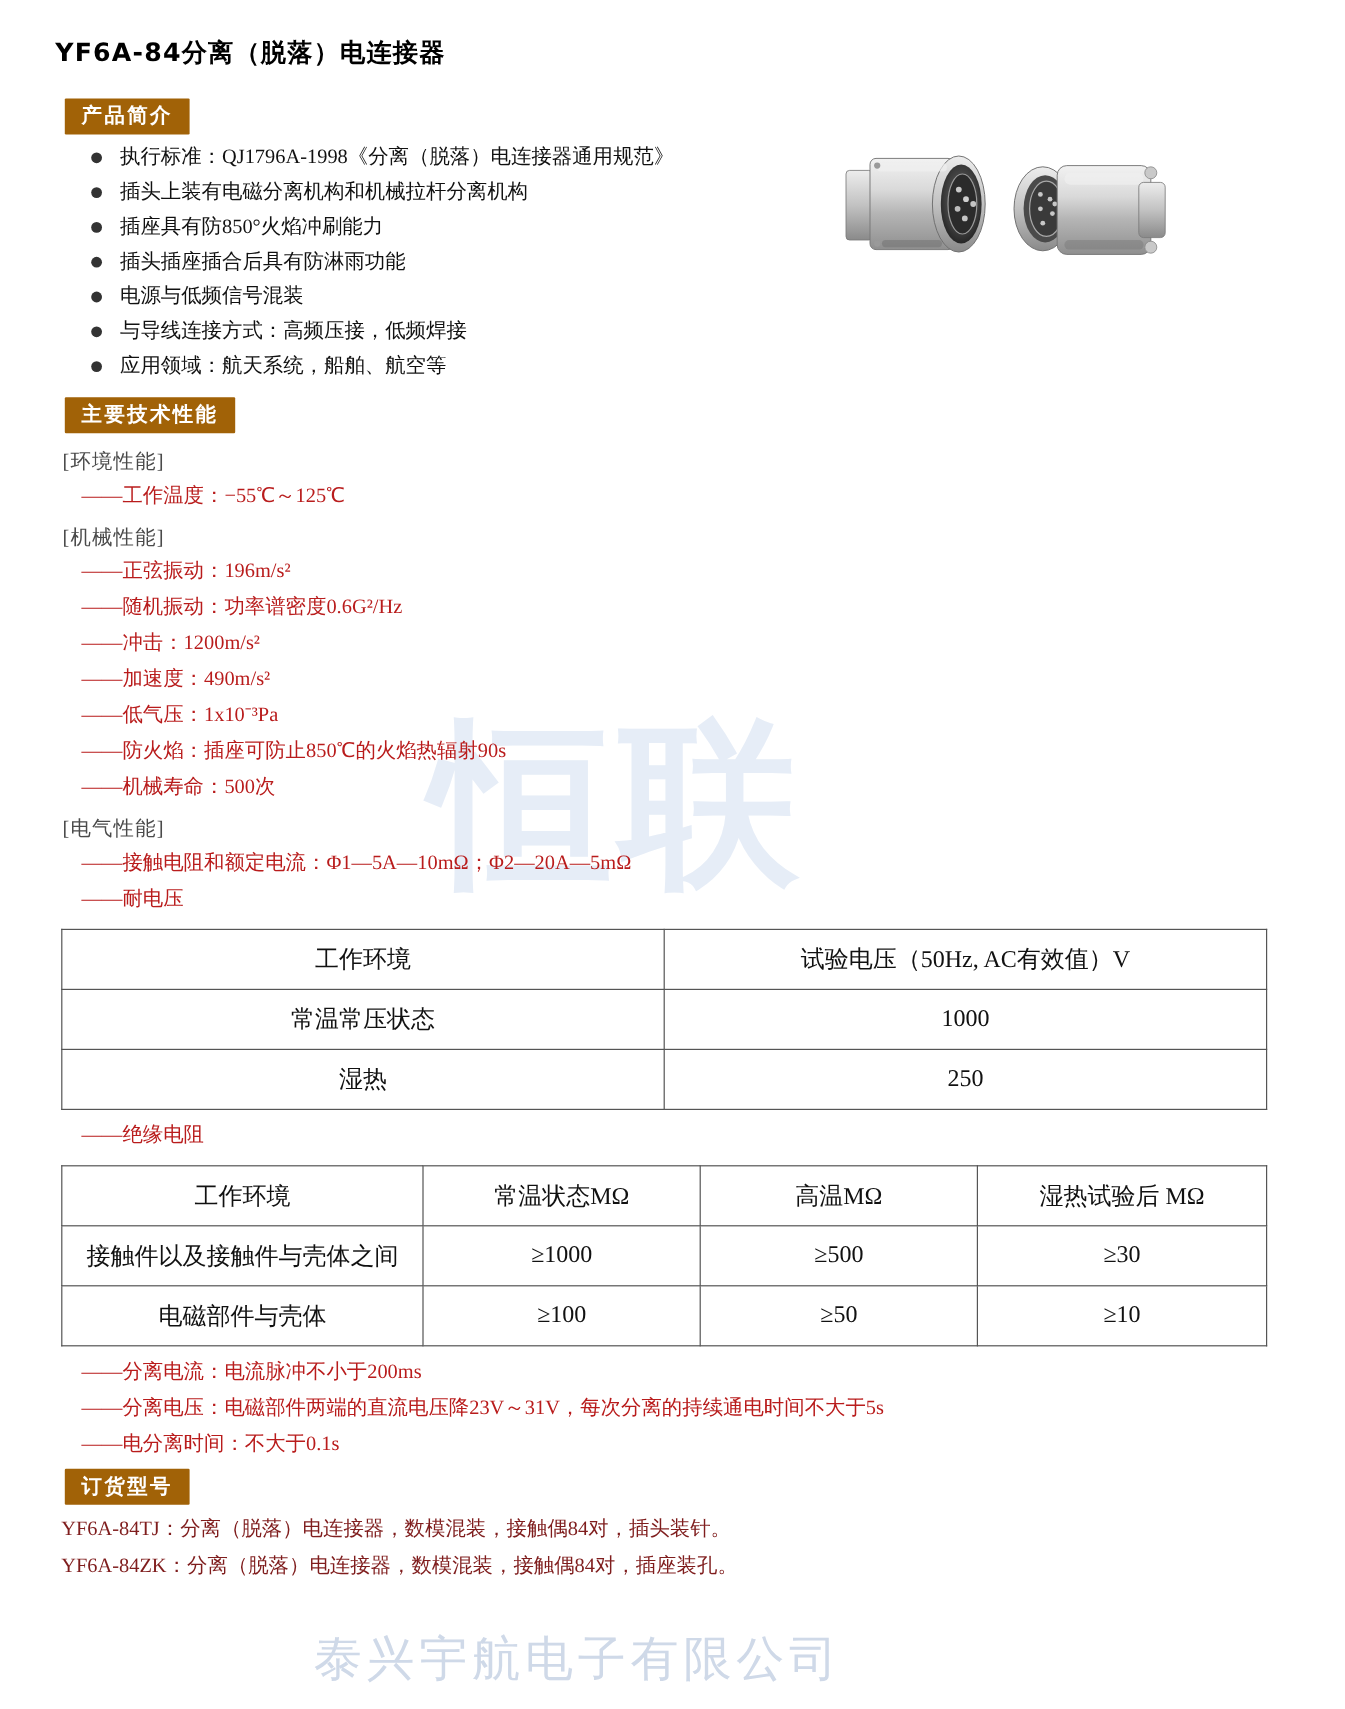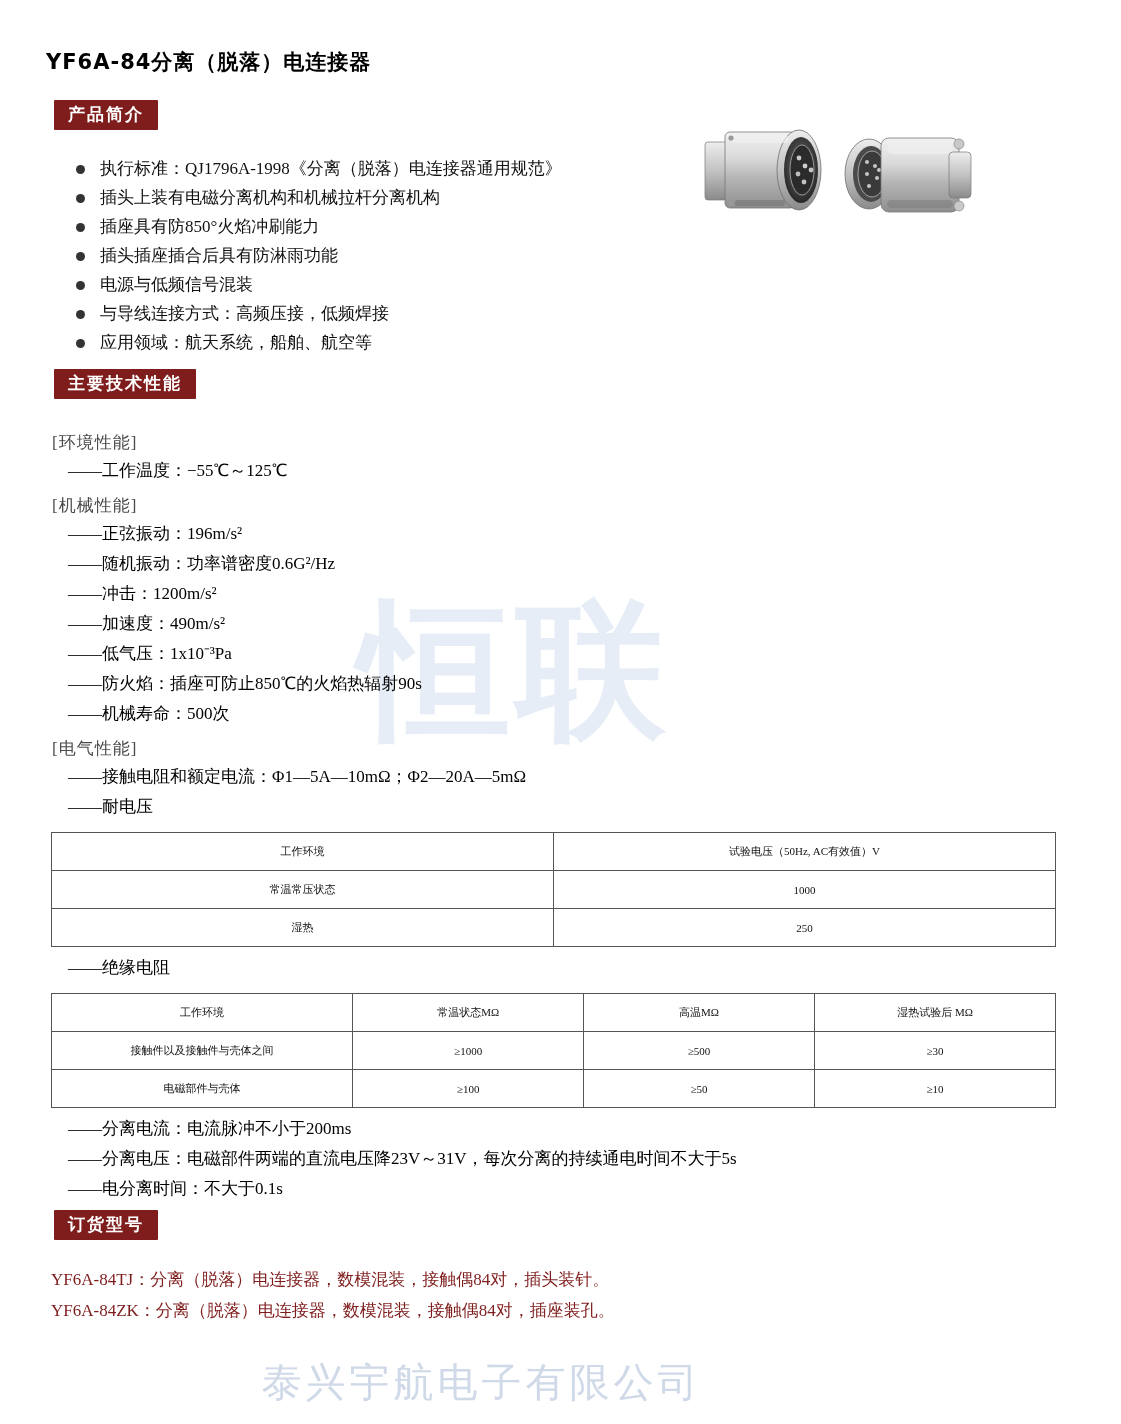--- a/index.html
+++ b/index.html
@@ -17,21 +17,21 @@
   }
   .page {
     position: relative;
     width: 1121px;
     height: 1424px;
     padding: 0;
     box-sizing: border-box;
   }
   .content {
     position: relative;
-    padding: 48px 46px 0 46px;
+    padding: 30px 46px 0 46px;
     box-sizing: border-box;
   }
 
   
   .wm-center {
     position: absolute;
     top: 572px;
     left: 360px;
     font-family: "DejaVu Sans", sans-serif;
     font-weight: bold;
@@ -66,27 +66,27 @@
     font-family: "DejaVu Sans", sans-serif;
     font-size: 21px;
     font-weight: bold;
     margin: 0 0 18px 0;
     letter-spacing: 1px;
     color: #000;
   }
 
   .section-head {
     display: inline-block;
-    background: #7f1d1d;
+    background: #a16207;
     color: #ffffff;
     font-family: "DejaVu Sans", sans-serif;
     font-weight: bold;
     font-size: 17px;
     padding: 3px 14px 4px 14px;
-    margin: 6px 0 24px 8px;
+    margin: 6px 0 4px 8px;
     letter-spacing: 2px;
     border-radius: 1px;
   }
 
   ul.bullets {
     list-style: none;
     margin: 0 0 6px 0;
     padding: 0 0 0 26px;
   }
   ul.bullets li {
@@ -119,34 +119,34 @@
   .sub-label {
     font-size: 17px;
     color: #4a4a4a;
     margin: 8px 0 2px 6px;
     letter-spacing: 1px;
   }
   .spec-line {
     font-size: 17px;
     line-height: 30px;
     margin-left: 22px;
-    color: #000000;
+    color: #b91c1c;
     white-space: nowrap;
   }
 
   table.t {
     width: 1005px;
     border-collapse: collapse;
     margin: 10px 0 6px 5px;
     background: transparent;
   }
   table.t td, table.t th {
     border: 1px solid #555;
     text-align: center;
-    font-size: 11px;
+    font-size: 20px;
     padding: 11px 4px;
     font-weight: normal;
     color: #111;
   }
   table.t1 td.c1 { width: 50%; }
 
   .notes .spec-line { margin-left: 22px; }
 
   .order-line {
     font-size: 17px;

